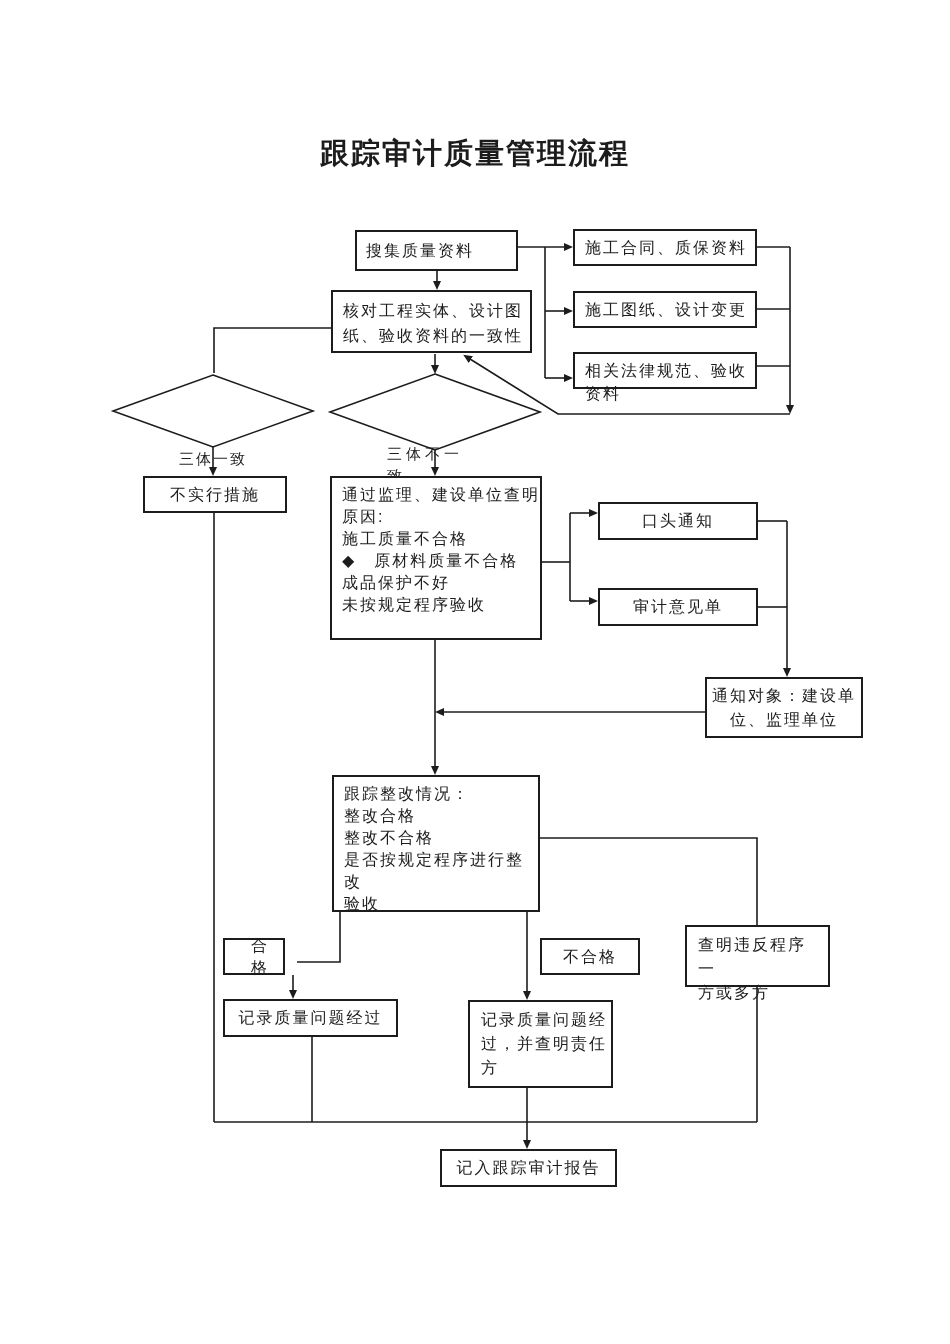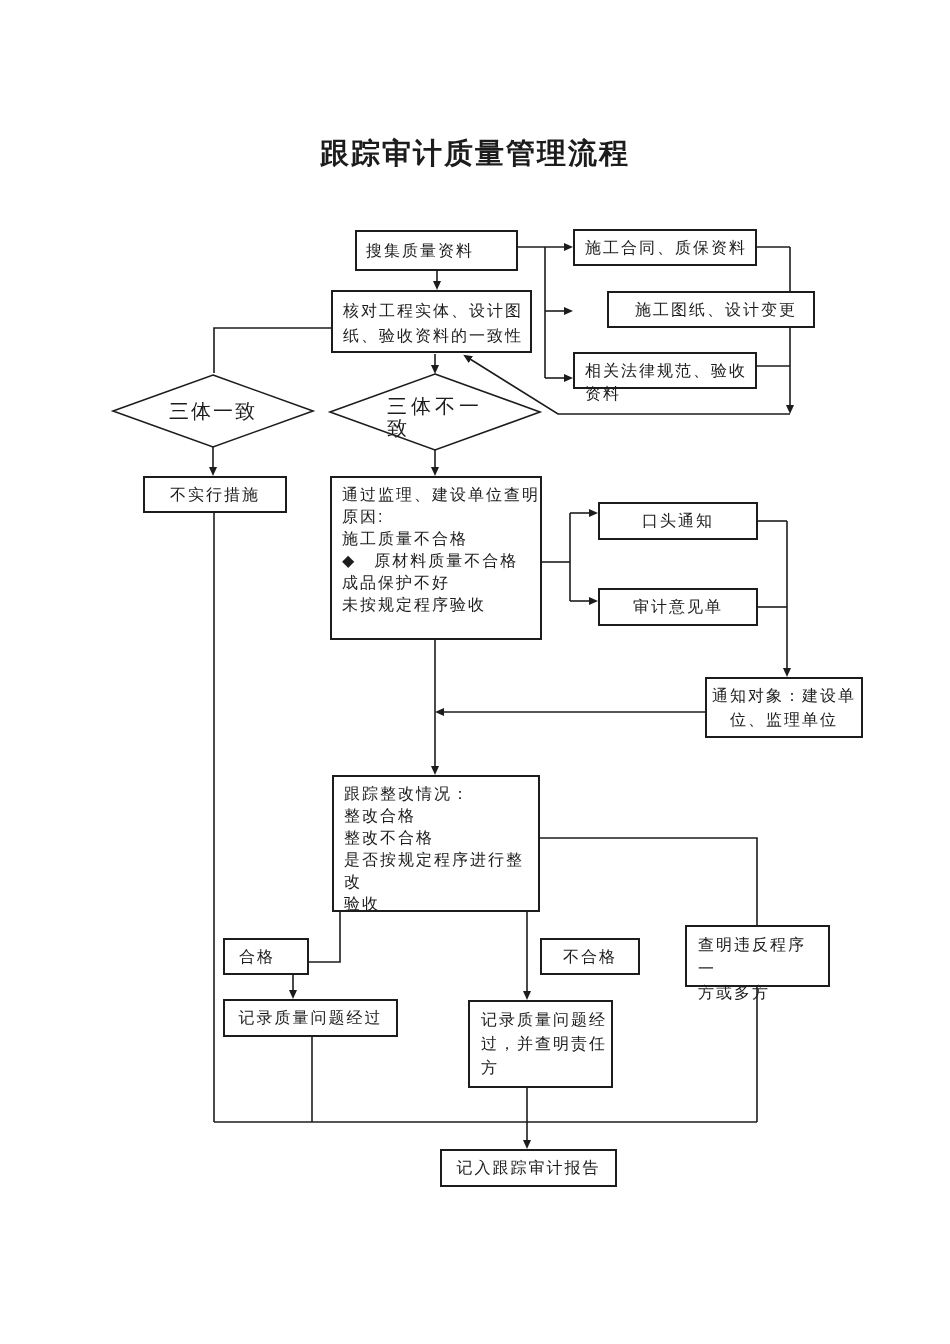--- a/index.html
+++ b/index.html
@@ -7,35 +7,35 @@
        font-family:"Liberation Sans","DejaVu Sans",sans-serif;color:#1c1c1c;}
   #page{position:absolute;inset:0;background:#ffffff;}
   #flow-svg{position:absolute;left:0;top:0;width:950px;height:1344px;}
   .title{position:absolute;left:0;right:0;top:134px;text-align:center;
          font-family:"Liberation Serif","DejaVu Serif",serif;
          font-size:29px;font-weight:bold;letter-spacing:2px;}
   .node{position:absolute;box-sizing:border-box;border:2px solid #1c1c1c;background:#fff;
         font-size:16px;letter-spacing:2px;line-height:22px;white-space:pre-line;}
   .vcenter{display:flex;align-items:center;}
   .center{display:flex;align-items:center;justify-content:center;text-align:center;}
-  .dlabel{position:absolute;font-size:20px;letter-spacing:2px;line-height:22px;white-space:pre-line;}
+  .dlabel{position:absolute;font-size:15px;letter-spacing:2px;line-height:22px;white-space:pre-line;margin-top:48px;}
   #n-collect{left:355px;top:230px;width:163px;height:41px;padding-left:9px;text-align:right;}
   #n-contract{left:573px;top:229px;width:184px;height:37px;padding-left:10px;}
   #n-verify{left:331px;top:290px;width:201px;height:63px;padding:6px 0 0 10px;line-height:25px;}
-  #n-drawings{left:573px;top:291px;width:208px;height:37px;padding-left:26px;margin-left:34px;}
+  #n-drawings{left:573px;top:291px;width:184px;height:37px;padding-left:10px;}
   #n-regulations{left:573px;top:352px;width:184px;height:37px;padding:5px 0 0 10px;line-height:23px;overflow:visible;}
   #n-consistent{left:148px;top:400px;width:130px;text-align:center;}
   #n-inconsistent{left:387px;top:395px;width:110px;text-align:left;letter-spacing:4px;}
   #n-no-measures{left:143px;top:476px;width:144px;height:37px;}
   #n-investigate{left:330px;top:476px;width:212px;height:164px;padding:6px 0 0 10px;}
   #n-verbal{left:598px;top:502px;width:160px;height:38px;}
   #n-opinion{left:598px;top:588px;width:160px;height:38px;}
   #n-notify{left:705px;top:677px;width:158px;height:61px;text-align:center;padding-top:5px;line-height:24px;}
   #n-track{left:332px;top:775px;width:208px;height:137px;padding:6px 0 0 10px;}
-  #n-qualified{left:223px;top:938px;width:86px;height:37px;padding-left:14px;}
+  #n-qualified{left:223px;top:938px;width:62px;height:37px;padding-left:26px;}
   #n-unqualified{left:540px;top:938px;width:100px;height:37px;}
   #n-violation{left:685px;top:925px;width:145px;height:62px;padding:6px 14px 0 11px;line-height:24px;}
   #n-record-pass{left:223px;top:999px;width:175px;height:38px;}
   #n-record-fail{left:468px;top:1000px;width:145px;height:88px;padding:6px 0 0 11px;line-height:24px;}
   #n-report{left:440px;top:1149px;width:177px;height:38px;}
   svg path, svg polygon{stroke:#1c1c1c;stroke-width:1.6;fill:none;}
   svg polygon.diamond{fill:#ffffff;}
 </style>
 </head>
 <body>

